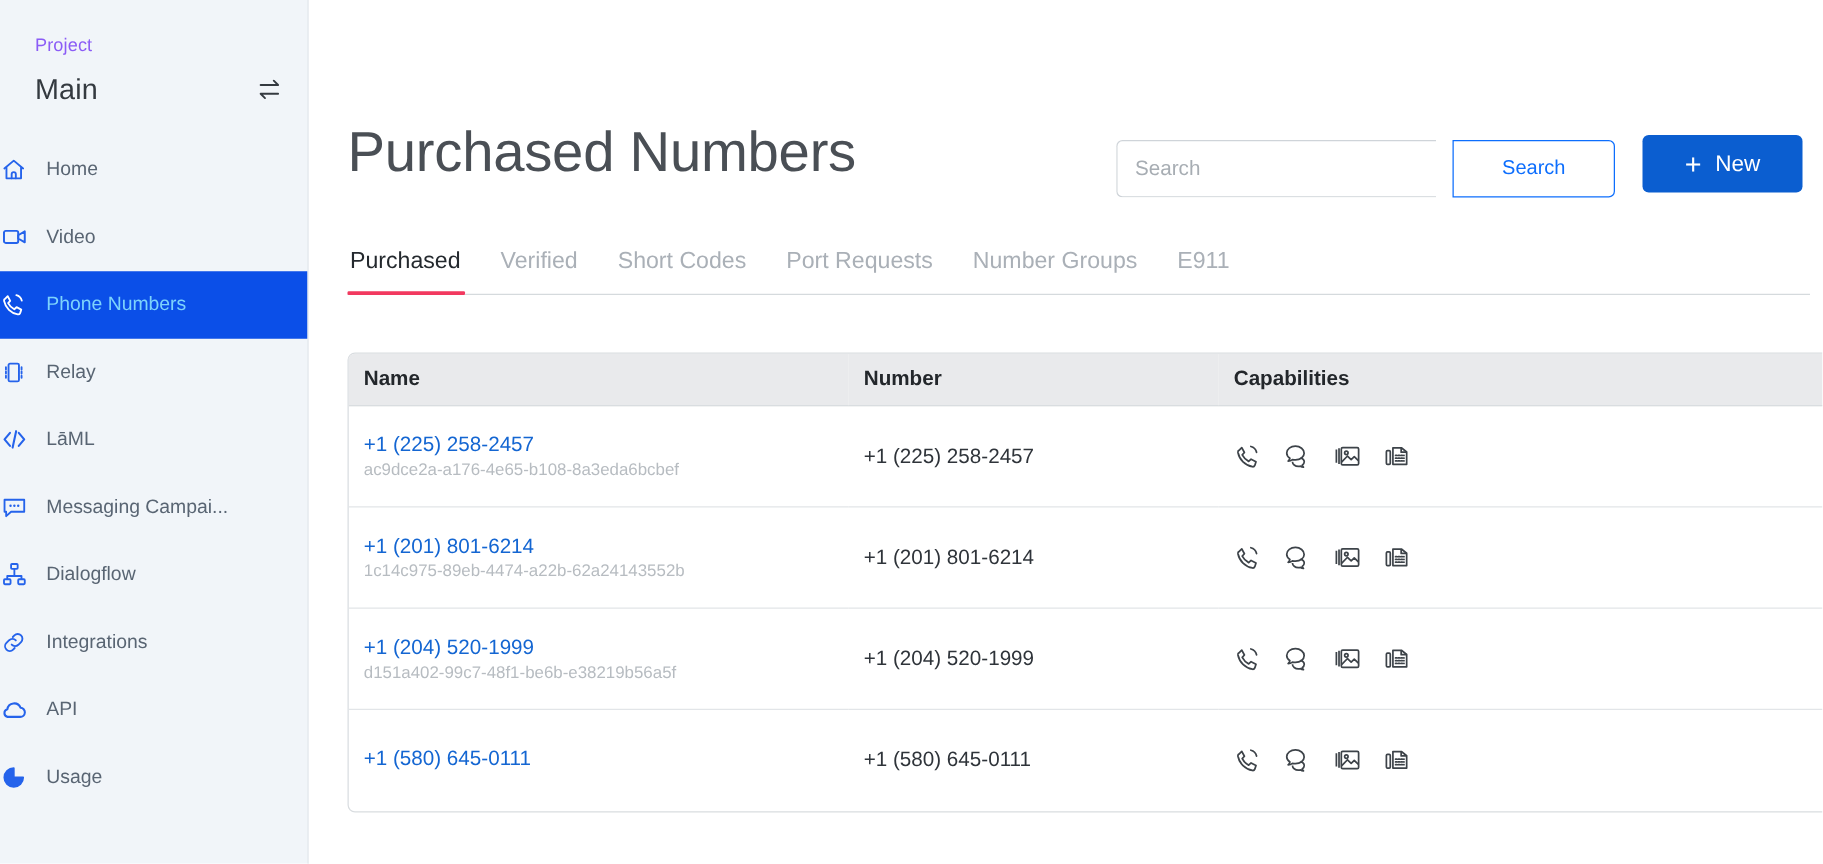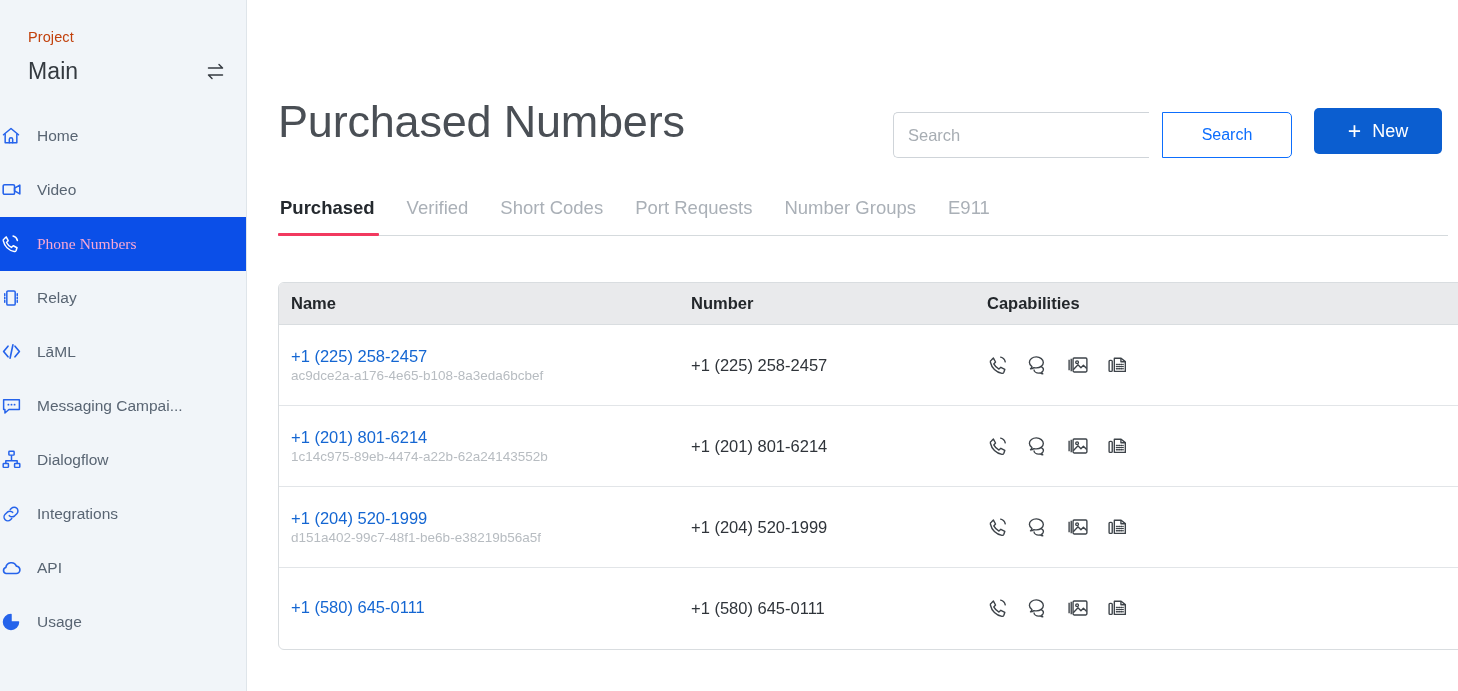--- a/index.html
+++ b/index.html
@@ -15,42 +15,42 @@
   
   #sidebar {
     width: 247px; height: 691px; flex: 0 0 247px;
     background: #f1f5f9;
     border-right: 1px solid #dfe5ea;
     position: relative;
     overflow: hidden;
   }
   .proj-block { padding: 30px 0 0 28px; position: relative; }
   .proj-label {
-    font-size: 14.5px; color: #c2410c; letter-spacing: .1px; line-height: 1.1;
+    font-size: 14.5px; color: #8b5cf6; letter-spacing: .1px; line-height: 1.1;
   }
   .proj-name-row { display: flex; align-items: center; margin-top: 12px; padding-right: 20px; }
   .proj-name { font-size: 23px; color: #343a40; font-weight: 400; letter-spacing: .1px; }
   .proj-swap { margin-left: auto; width: 22px; height: 22px; display: flex; align-items: center; justify-content: center; cursor: pointer; }
 
   .nav { margin-top: 24px; }
   .nav-item {
     display: flex; align-items: center;
     height: 54px; 
     cursor: pointer;
     color: #596573;
     font-size: 15.5px;
   }
   .nav-item .ni-icon {
     width: 22px; height: 22px; margin-right: 15px;
     display: flex; align-items: center; justify-content: center;
     flex: 0 0 22px;
     color: #2563eb;
   }
   .nav-item .ni-label { white-space: nowrap; overflow: hidden; }
-  .nav-item.active { background: #0b4fe8; color: #f9a8d4; font-family: Liberation Serif, serif; }
+  .nav-item.active { background: #0b4fe8; color: #7dd3fc; }
   .nav-item.active .ni-icon { color: #ffffff; }
 
   
   #main {
     flex: 1 1 auto; height: 691px;
     position: relative;
     background: #ffffff;
     overflow: hidden;
     padding-left: 31px;
     padding-right: 11px;
@@ -102,21 +102,21 @@
   
   .tabs-wrap { margin-top: 43px; position: relative; }
   .tabs { display: flex; align-items: flex-end; gap: 0; }
   .tab {
     font-size: 18.5px; color: #aab0b7;
     padding: 0 16px 16px 16px;
     cursor: pointer; white-space: nowrap;
     position: relative;
   }
   .tab:first-child { padding-left: 2px; }
-  .tab.active { color: #24292e; font-weight: bold; }
+  .tab.active { color: #24292e; font-weight: normal; }
   .tabs-rule {
     height: 1px; background: #d5dadd; width: 1170px;
   }
   .tab.active::after {
     content: ""; position: absolute;
     left: 0; right: 12px; bottom: -1px; height: 3px;
     background: #f2395f; border-radius: 1px;
   }
 
   

